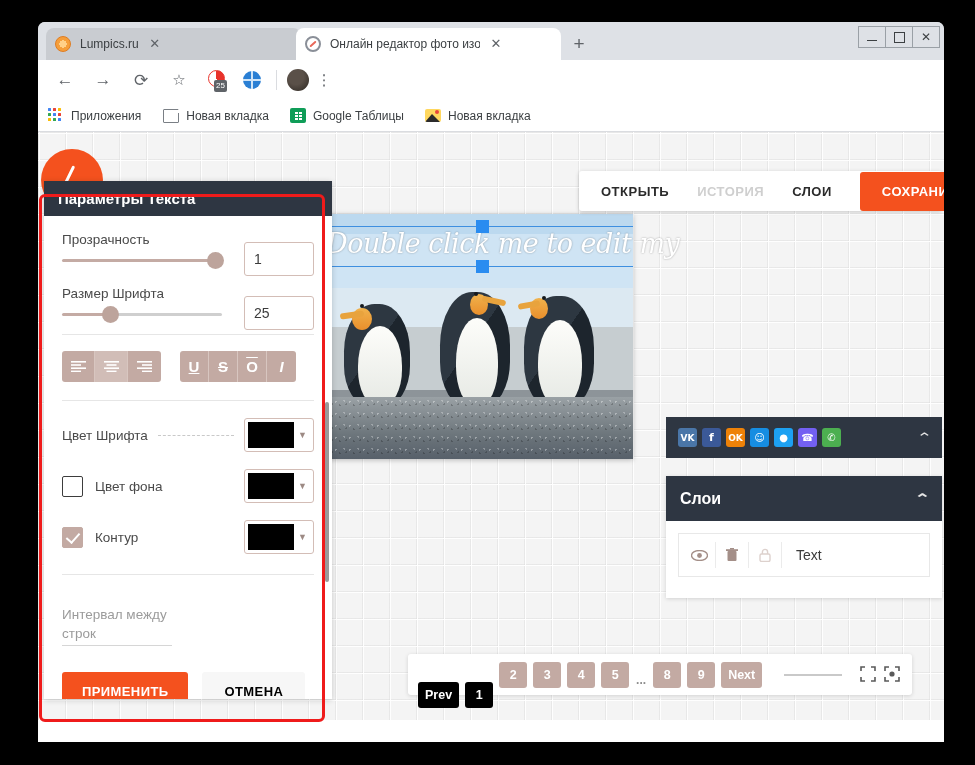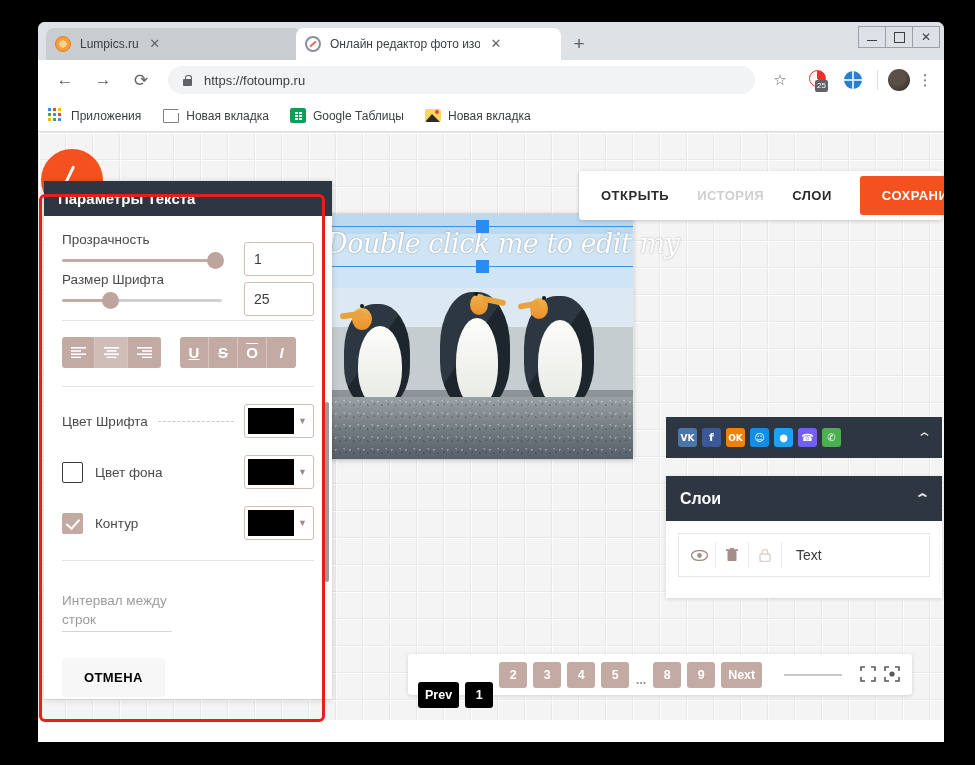--- a/index.html
+++ b/index.html
@@ -511,21 +511,21 @@
     position: absolute;
     width: 13px; height: 13px;
     background: #2a8cf0;
     z-index: 4;
   }
 
   
   #top-menu {
     position: absolute;
     right: 2px; top: 39px;
-    height: 49px;
+    height: 40px;
     background: #fff;
     border-radius: 3px;
     display: flex; align-items: center;
     padding: 0 10px 0 22px;
     z-index: 5;
     box-shadow: 0 1px 4px rgba(0,0,0,.18);
     width: 363px;
   }
   .tm-item {
     font-size: 13px; font-weight: bold;
@@ -674,24 +674,20 @@
       <div class="win-btn win-min"></div>
       <div class="win-btn win-max"></div>
       <div class="win-btn win-close"></div>
     </div>
   </div>
 
   <div id="toolbar">
     <div class="nav-icon">←</div>
     <div class="nav-icon">→</div>
     <div class="nav-icon">⟳</div>
-    <div id="omnibox">
-      <span id="lock-icon"></span>
-      <span id="url-text">https://fotoump.ru</span>
-    </div>
     <div class="nav-icon" id="star-icon">☆</div>
     <div id="ext-icon">
       <div class="shape"></div>
       <div id="ext-badge">25</div>
     </div>
     <div id="globe-icon"></div>
     <div id="tb-divider"></div>
     <div id="avatar"></div>
     <div id="menu-dots">⋮</div>
   </div>
@@ -736,21 +732,21 @@
         <div id="tp-scroll"></div>
 
         <div class="slider-row">
           <div class="slider-label">Прозрачность</div>
           <div class="track">
             <div class="knob" style="left:145px;"></div>
           </div>
           <div class="num-box" style="top:10px;">1</div>
         </div>
 
-        <div class="slider-row" style="margin-top:10px;">
+        <div class="slider-row" style="margin-top:24px;">
           <div class="slider-label">Размер Шрифта</div>
           <div class="track half">
             <div class="knob" style="left:40px;"></div>
           </div>
           <div class="num-box" style="top:10px;">25</div>
         </div>
 
         <div class="hr"></div>
 
         <div id="btn-rows">
@@ -826,20 +822,21 @@
 
         <div class="hr" style="margin-top:20px;"></div>
 
         <div id="ph-row">
           <div class="ph-field ph-under">
             <div class="ph-text">Интервал между строк</div>
           </div>
         </div>
 
         <div id="action-row">
+          <div id="btn-apply">ПРИМЕНИТЬ</div>
           <div id="btn-cancel">ОТМЕНА</div>
         </div>
       </div>
     </div>
 
     <div id="canvas-wrap">
       <div id="canvas-img">
 
         <div class="peng" style="left:18px;top:68px;width:82px;height:125px;">
           <div class="body" style="left:6px;top:22px;width:66px;height:103px;"></div>

